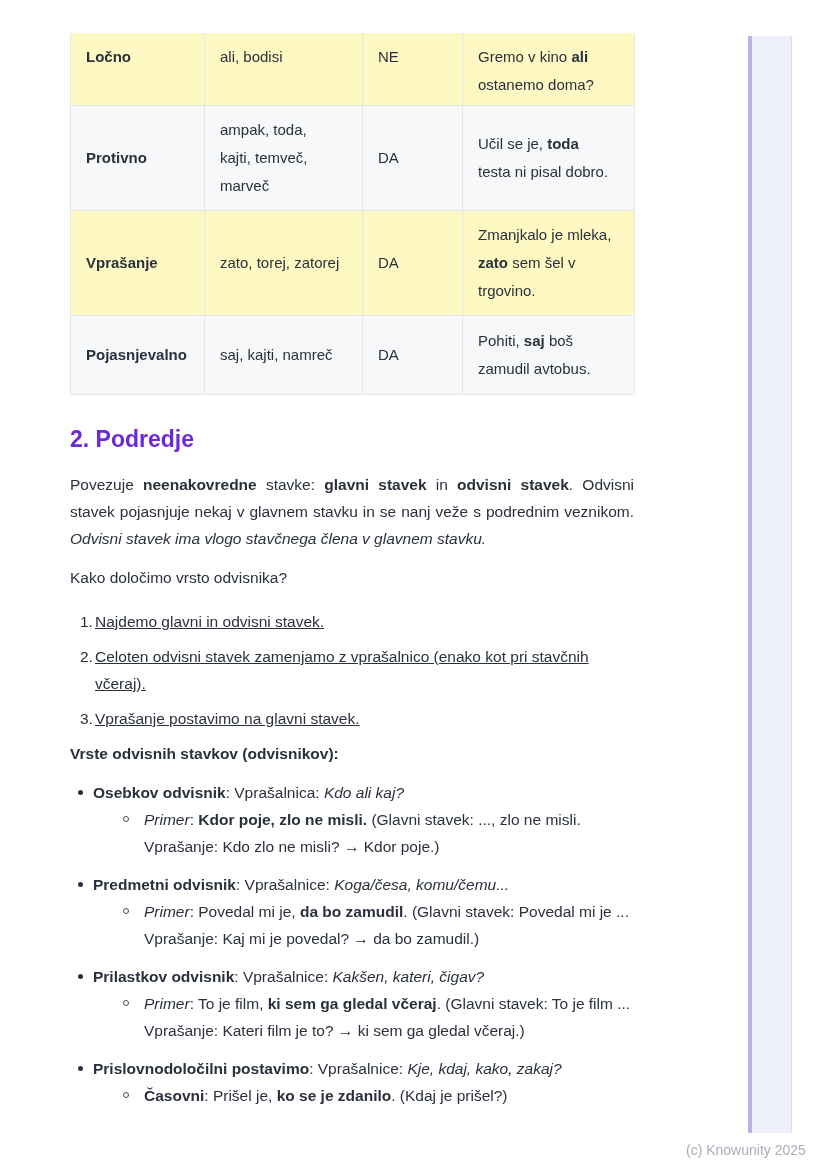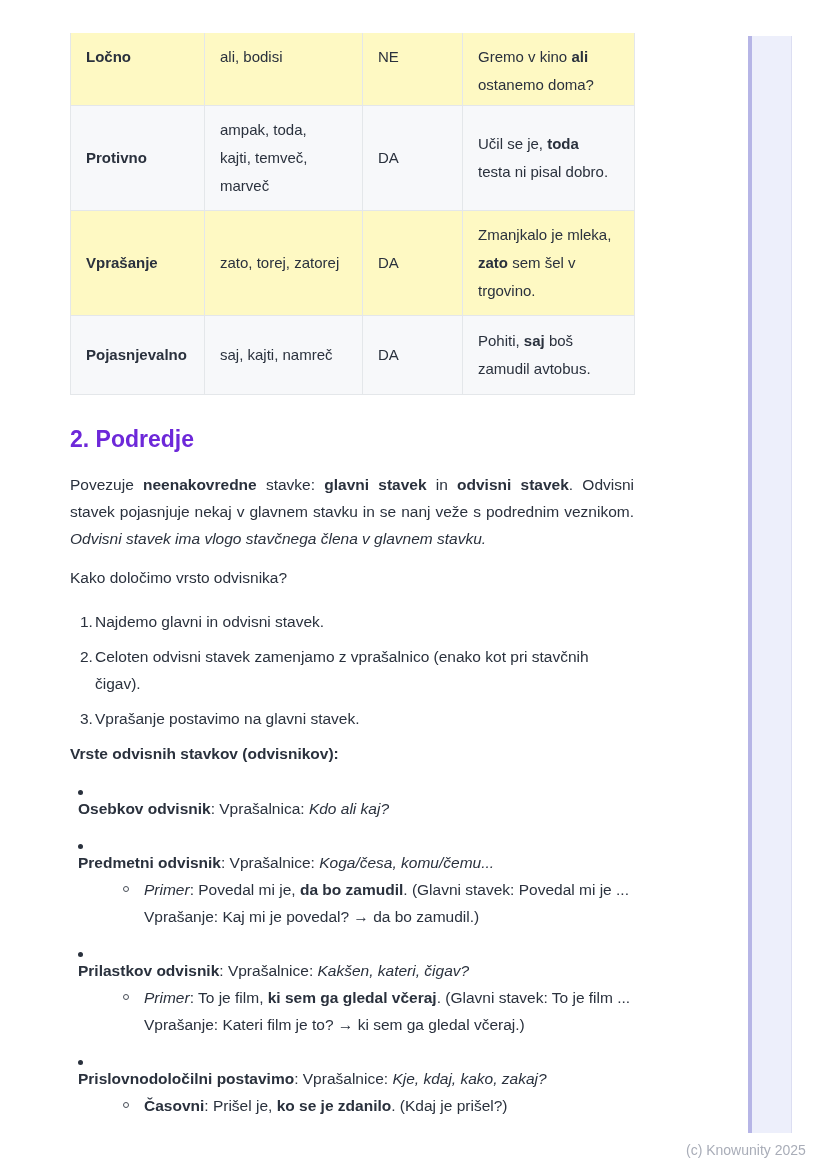--- a/index.html
+++ b/index.html
@@ -73,29 +73,29 @@
     text-align:justify;
   }
   p.kako {
     margin-top:12px;
     font-size:15.5px;
     line-height:27px;
   }
   .steps { margin-top:17px; font-size:15.5px; line-height:27px; }
   .step { display:flex; padding-left:10px; margin-bottom:8px; }
   .step-num { flex:0 0 15px; }
-  .step-text { white-space:nowrap; }
+  .step-text { white-space:nowrap;text-decoration:underline; }
   p.types-heading {
     font-size:15.5px;
     line-height:27px;
     font-weight:700;
   }
   .types { margin-top:12px; font-size:15.5px; line-height:27px; }
   .type { margin-bottom:11px; }
-  .type-title { display:flex; padding-left:8px; white-space:nowrap;flex-direction:column; }
+  .type-title { display:flex; padding-left:8px; white-space:nowrap; }
   .bullet-box { flex:0 0 15px; }
   .dot {
     display:block; width:5px; height:5px;
     background:#2a313d; border-radius:50%;
     margin-top:11px;
   }
   .sub { display:flex; padding-left:53px; }
   .ring-box { flex:0 0 21px; }
   .ring {
     display:block; width:6px; height:6px;
@@ -157,39 +157,45 @@
 
     <p class="kako">Kako določimo vrsto odvisnika?</p>
 
     <div class="steps">
       <div class="step">
         <span class="step-num">1.</span>
         <span class="step-text"><span>Najdemo glavni in odvisni stavek.</span></span>
       </div>
       <div class="step">
         <span class="step-num">2.</span>
-        <span class="step-text"><span>Celoten odvisni stavek zamenjamo z vprašalnico (enako kot pri stavčnih</span><br><span>čigav).</span></span>
+        <span class="step-text"><span>Celoten odvisni stavek zamenjamo z vprašalnico (enako kot pri stavčnih</span><br><span>včeraj).</span></span>
       </div>
       <div class="step">
         <span class="step-num">3.</span>
         <span class="step-text"><span>Vprašanje postavimo na glavni stavek.</span></span>
       </div>
     </div>
 
     <p class="types-heading">Vrste odvisnih stavkov (odvisnikov):</p>
 
     <div class="types">
 
       <div class="type">
         <div class="type-title">
           <span class="bullet-box">
               <span class="dot"></span>
             </span>
           <span><b>Osebkov odvisnik</b><span>: Vprašalnica: </span><i>Kdo ali kaj?</i></span>
         </div>
+        <div class="sub">
+          <span class="ring-box">
+              <span class="ring"></span>
+            </span>
+          <span class="sub-text"><i>Primer</i><span>: </span><b>Kdor poje, zlo ne misli.</b><span> (Glavni stavek: ..., zlo ne misli.</span><br><span>Vprašanje: Kdo zlo ne misli? → Kdor poje.)</span></span>
+        </div>
       </div>
 
       <div class="type">
         <div class="type-title">
           <span class="bullet-box">
               <span class="dot"></span>
             </span>
           <span><b>Predmetni odvisnik</b><span>: Vprašalnice: </span><i>Koga/česa, komu/čemu...</i></span>
         </div>
         <div class="sub">

